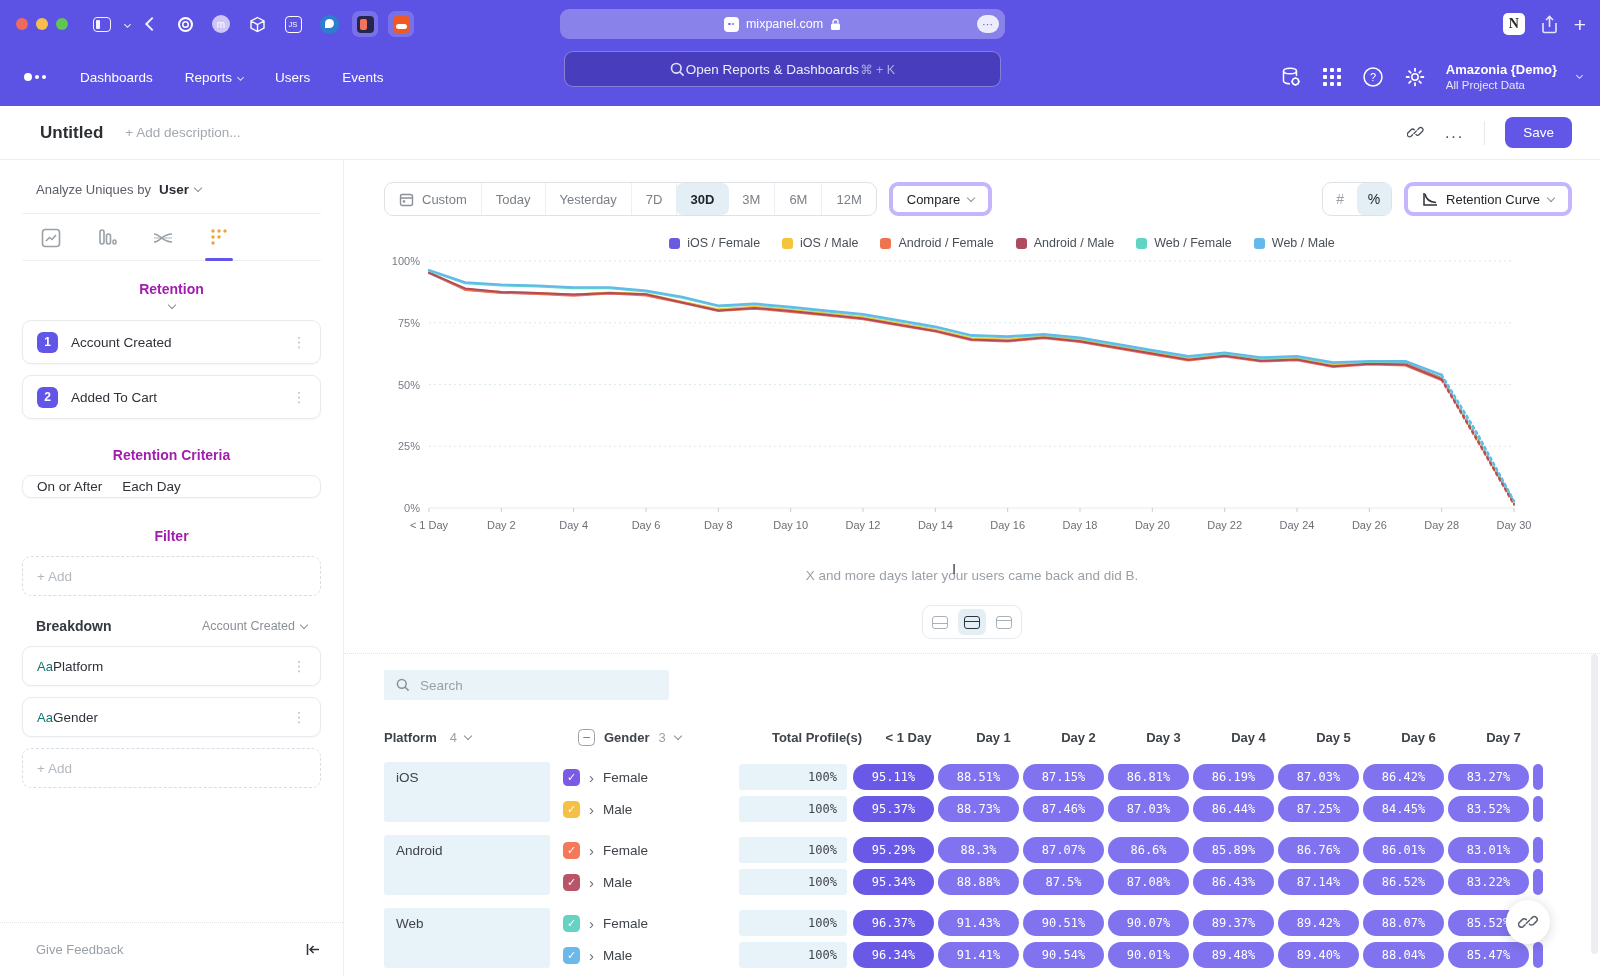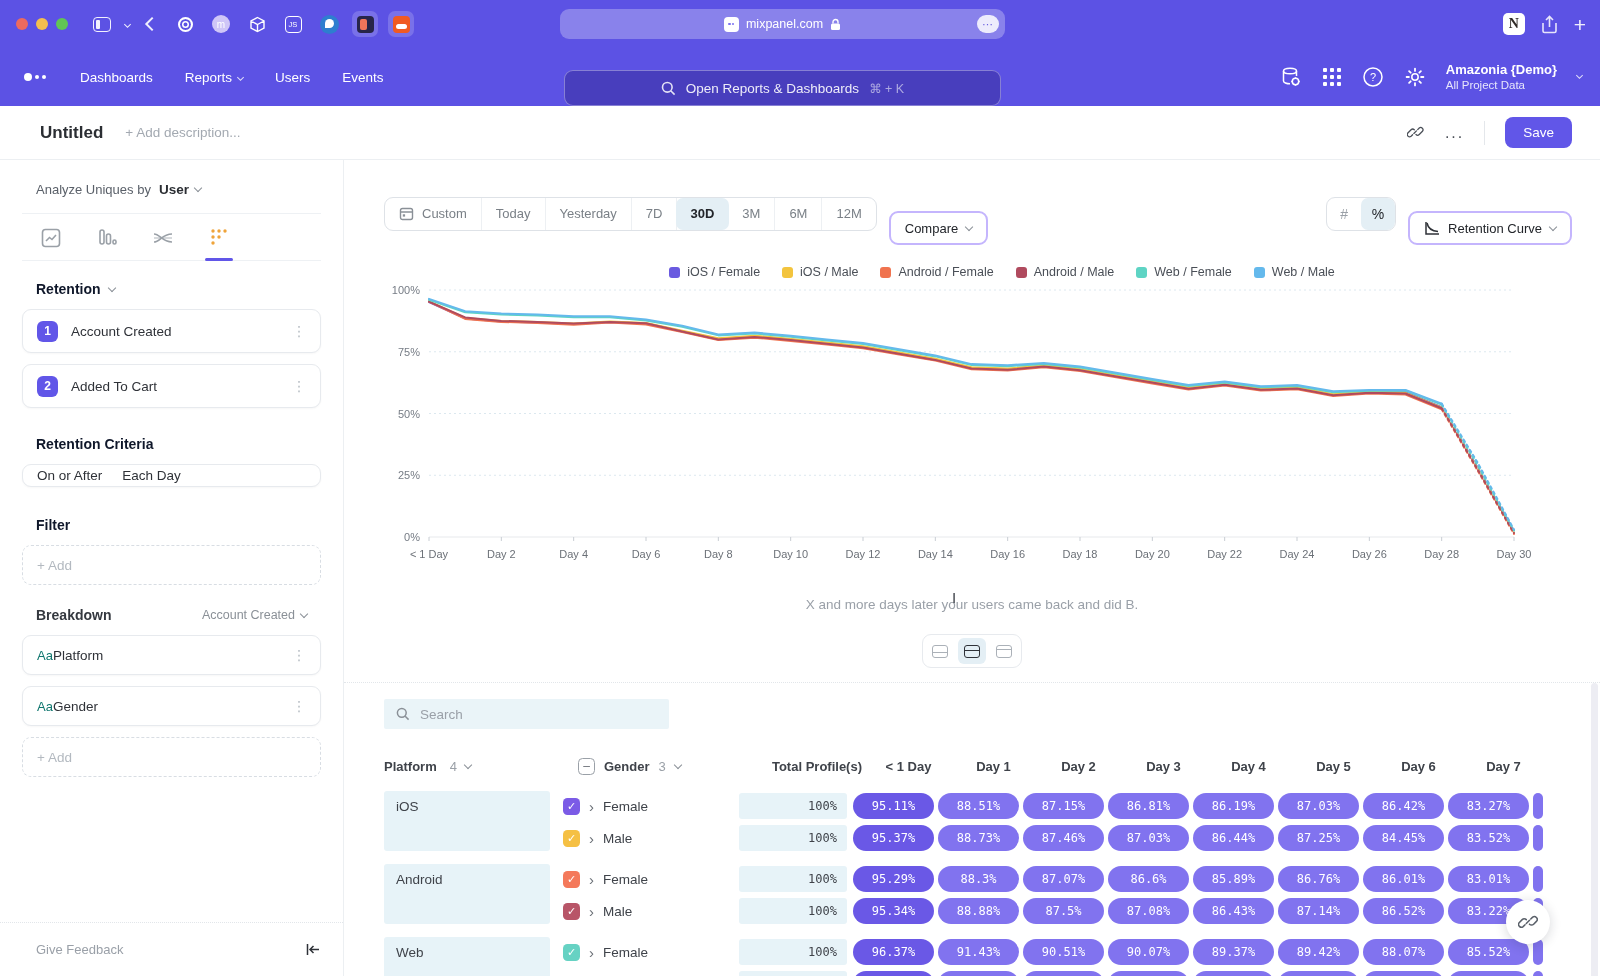--- a/index.html
+++ b/index.html
@@ -26,21 +26,21 @@
   .favicon { width:15px; height:15px; background:#fff; border-radius:4px; display:flex; align-items:center; justify-content:center; gap:1px; }
   .favicon i { width:2.5px; height:2.5px; border-radius:50%; background:#7a6ff0; display:block; }
   .chrome-right { position:absolute; right:14px; top:0; height:48px; display:flex; align-items:center; gap:16px; }
   .notion { width:22px; height:22px; background:#fff; border-radius:5px; color:#2f2a26; font-family:"Liberation Serif",serif; font-weight:bold; font-size:14px; display:flex; align-items:center; justify-content:center; }
 
   .appnav { height:58px; display:flex; align-items:center; padding:0 24px; position:relative; }
   .mp-logo { display:flex; align-items:center; gap:3px; margin-right:34px; }
   .mp-logo i { background:#fff; border-radius:50%; display:block; }
   .mp-logo i:nth-child(1){width:8px;height:8px;} .mp-logo i:nth-child(2){width:4px;height:4px;} .mp-logo i:nth-child(3){width:4px;height:4px;}
   .nav-item { color:#fff; font-size:13.5px; font-weight:500; margin-right:32px; display:flex; align-items:center; gap:6px; cursor:default; }
-  .nav-search { position:absolute; left:564px; width:437px; height:36px; top:22px; background:rgba(20,12,90,.28); border:1px solid rgba(255,255,255,.35); border-radius:9px; display:flex; align-items:center; justify-content:center; gap:10px; color:rgba(255,255,255,.9); font-size:13.5px; }
+  .nav-search { position:absolute; left:564px; width:437px; height:36px; top:3px; background:rgba(20,12,90,.28); border:1px solid rgba(255,255,255,.35); border-radius:9px; display:flex; align-items:center; justify-content:center; gap:1px; color:rgba(255,255,255,.9); font-size:13.5px; }
   .nav-search .shortcut { color:rgba(255,255,255,.55); font-size:12.5px; }
   .nav-right { position:absolute; right:18px; display:flex; align-items:center; gap:20px; color:#fff; }
   .project { text-align:left; line-height:1.25; }
   .project .p-name { font-size:13px; font-weight:bold; }
   .project .p-scope { font-size:11.5px; opacity:.85; }
 
   
   .report-header { position:absolute; top:106px; left:0; right:0; height:54px; border-bottom:1px solid #ECEFF2; display:flex; align-items:center; padding:0 28px 0 40px; background:#fff; }
   .report-title { font-size:17px; font-weight:bold; color:#2B2E33; margin-right:22px; }
   .report-desc { font-size:13.5px; color:#A3A9B1; }
@@ -55,21 +55,21 @@
 
   
   .sb-inner { padding:14px 22px 0 22px; }
   .analyze-row { display:flex; align-items:center; gap:6px; font-size:13px; color:#5A6069; padding:8px 14px 16px 14px; border-bottom:1px solid #EEF1F4; }
   .analyze-row b { color:#2B2E33; font-size:13.5px; margin-left:2px; }
   .gchev { width:6px; height:6px; border-right:1.6px solid #8A9097; border-bottom:1.6px solid #8A9097; transform:rotate(45deg); display:inline-block; margin-top:-3px; }
   .tabs-row { display:flex; gap:26px; padding:14px 14px 0 14px; border-bottom:1px solid #EEF1F4; }
   .tab-ic { width:30px; padding-bottom:12px; display:flex; justify-content:center; position:relative; color:#9AA0A7; }
   .tab-ic.active { color:#EFA43A; }
   .tab-ic.active::after { content:""; position:absolute; bottom:-1px; left:1px; right:1px; height:3px; background:#6156E8; border-radius:2px; }
-  .sb-section { font-size:14px; font-weight:bold; color:#0f172a; margin:20px 14px 12px 14px; display:flex; align-items:center; gap:8px; }
+  .sb-section { font-size:14px; font-weight:bold; color:#a21caf; margin:20px 14px 12px 14px; display:flex; align-items:center; gap:8px;flex-direction:column; }
   .sb-card { background:#fff; border:1px solid #E7EAEE; border-radius:9px; height:44px; display:flex; align-items:center; padding:0 14px; margin:0 0 11px 0; box-shadow:0 1px 2px rgba(40,45,60,.04); }
   .step-chip { width:21px; height:21px; border-radius:6px; background:#6156E8; color:#fff; font-size:12px; font-weight:bold; display:flex; align-items:center; justify-content:center; margin-right:13px; }
   .sb-card .card-label { font-size:13.5px; color:#2F3238; }
   .kebab { margin-left:auto; color:#B6BCC3; font-size:14px; letter-spacing:0; }
   .criteria-card { gap:20px; }
   .criteria-card span { font-size:13.5px; color:#2F3238; }
   .add-card { border:1px dashed #D8DDE3; border-radius:9px; height:40px; display:flex; align-items:center; padding:0 14px; color:#B3B9C0; font-size:13.5px; margin-bottom:11px; }
   .breakdown-head { display:flex; align-items:center; margin:22px 14px 12px 14px; }
   .breakdown-head .bh-label { font-size:14px; font-weight:bold; color:#34383F; }
   .breakdown-head .bh-scope { margin-left:auto; font-size:12.5px; color:#8A9097; display:flex; align-items:center; gap:6px; }
@@ -77,21 +77,21 @@
   .sb-footer { position:absolute; bottom:0; left:0; right:0; height:54px; border-top:1px dotted #E2E6EA; display:flex; align-items:center; padding:0 22px 0 36px; }
   .give-feedback { color:#9AA0A8; font-size:13px; }
   .collapse-ic { margin-left:auto; color:#2F3238; font-size:15px; }
 
   
   .toolbar { display:flex; align-items:center; margin:22px 28px 0 40px; }
   .seg { display:flex; align-items:stretch; border:1px solid #DEE2E7; border-radius:9px; background:#fff; overflow:hidden; height:34px; }
   .seg-item { display:flex; align-items:center; gap:8px; padding:0 14px; font-size:13px; color:#7A8087; border-right:1px solid #EDF0F3; cursor:pointer; white-space:nowrap; }
   .seg-item:last-child { border-right:none; }
   .seg-item.selected { background:#E4EFF5; color:#22252A; font-weight:bold; border-radius:7px; border-right-color:transparent; margin:0 -1px; }
-  .btn { display:flex; align-items:center; gap:8px; border:2px solid #c4b5fd; border-radius:9px; background:#fff; height:34px; padding:0 14px; font-size:13px; color:#22252A; cursor:pointer;margin-top:29px; }
+  .btn { display:flex; align-items:center; gap:8px; border:4px solid #c4b5fd; border-radius:9px; background:#fff; height:34px; padding:0 14px; font-size:13px; color:#22252A; cursor:pointer; }
   .compare-btn { margin-left:12px; font-weight:500; }
   .tb-right { margin-left:auto; display:flex; align-items:center; gap:12px; }
   .unit-toggle { display:flex; border:1px solid #DEE2E7; border-radius:9px; height:34px; overflow:hidden; }
   .unit { width:34px; display:flex; align-items:center; justify-content:center; font-size:14px; color:#9AA0A7; }
   .unit.selected { background:#E4EFF5; color:#22252A; border-radius:7px; }
 
   
   .legend { display:flex; justify-content:center; gap:22px; margin:20px 0 0 60px; }
   .legend-item { display:flex; align-items:center; gap:7px; font-size:12.5px; color:#4A4F57; }
   .legend-swatch { width:11px; height:11px; border-radius:3px; }

